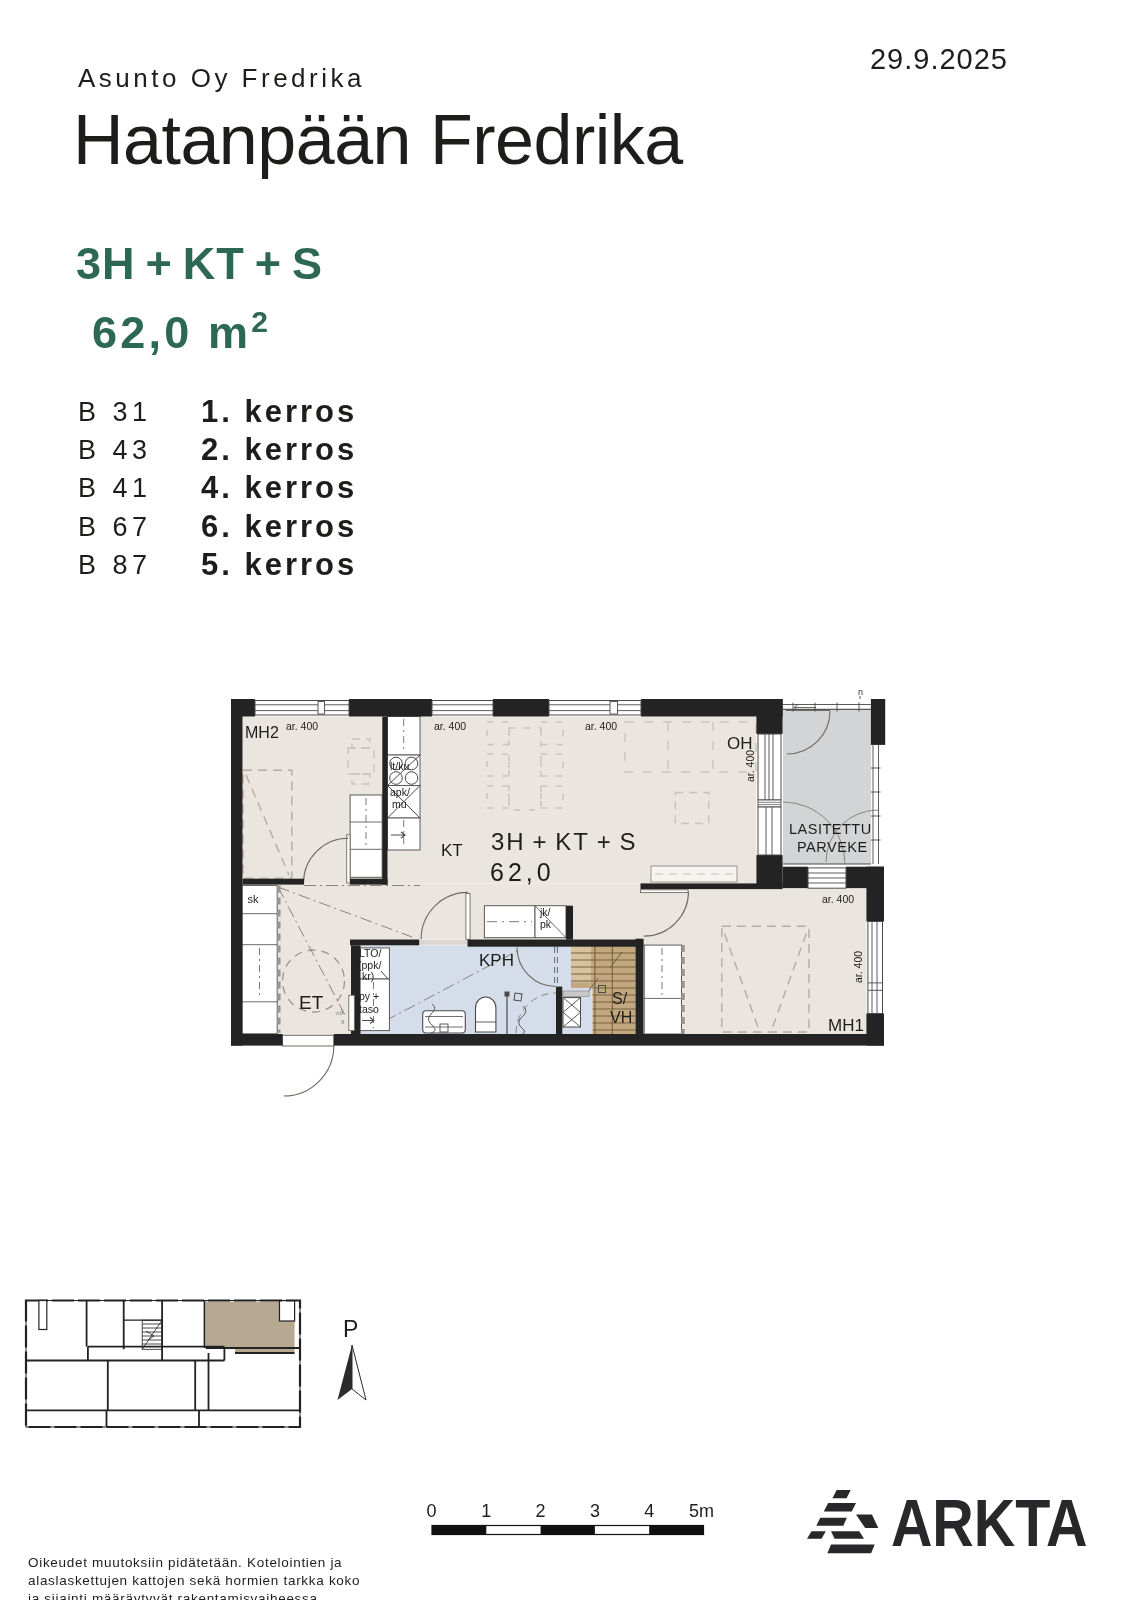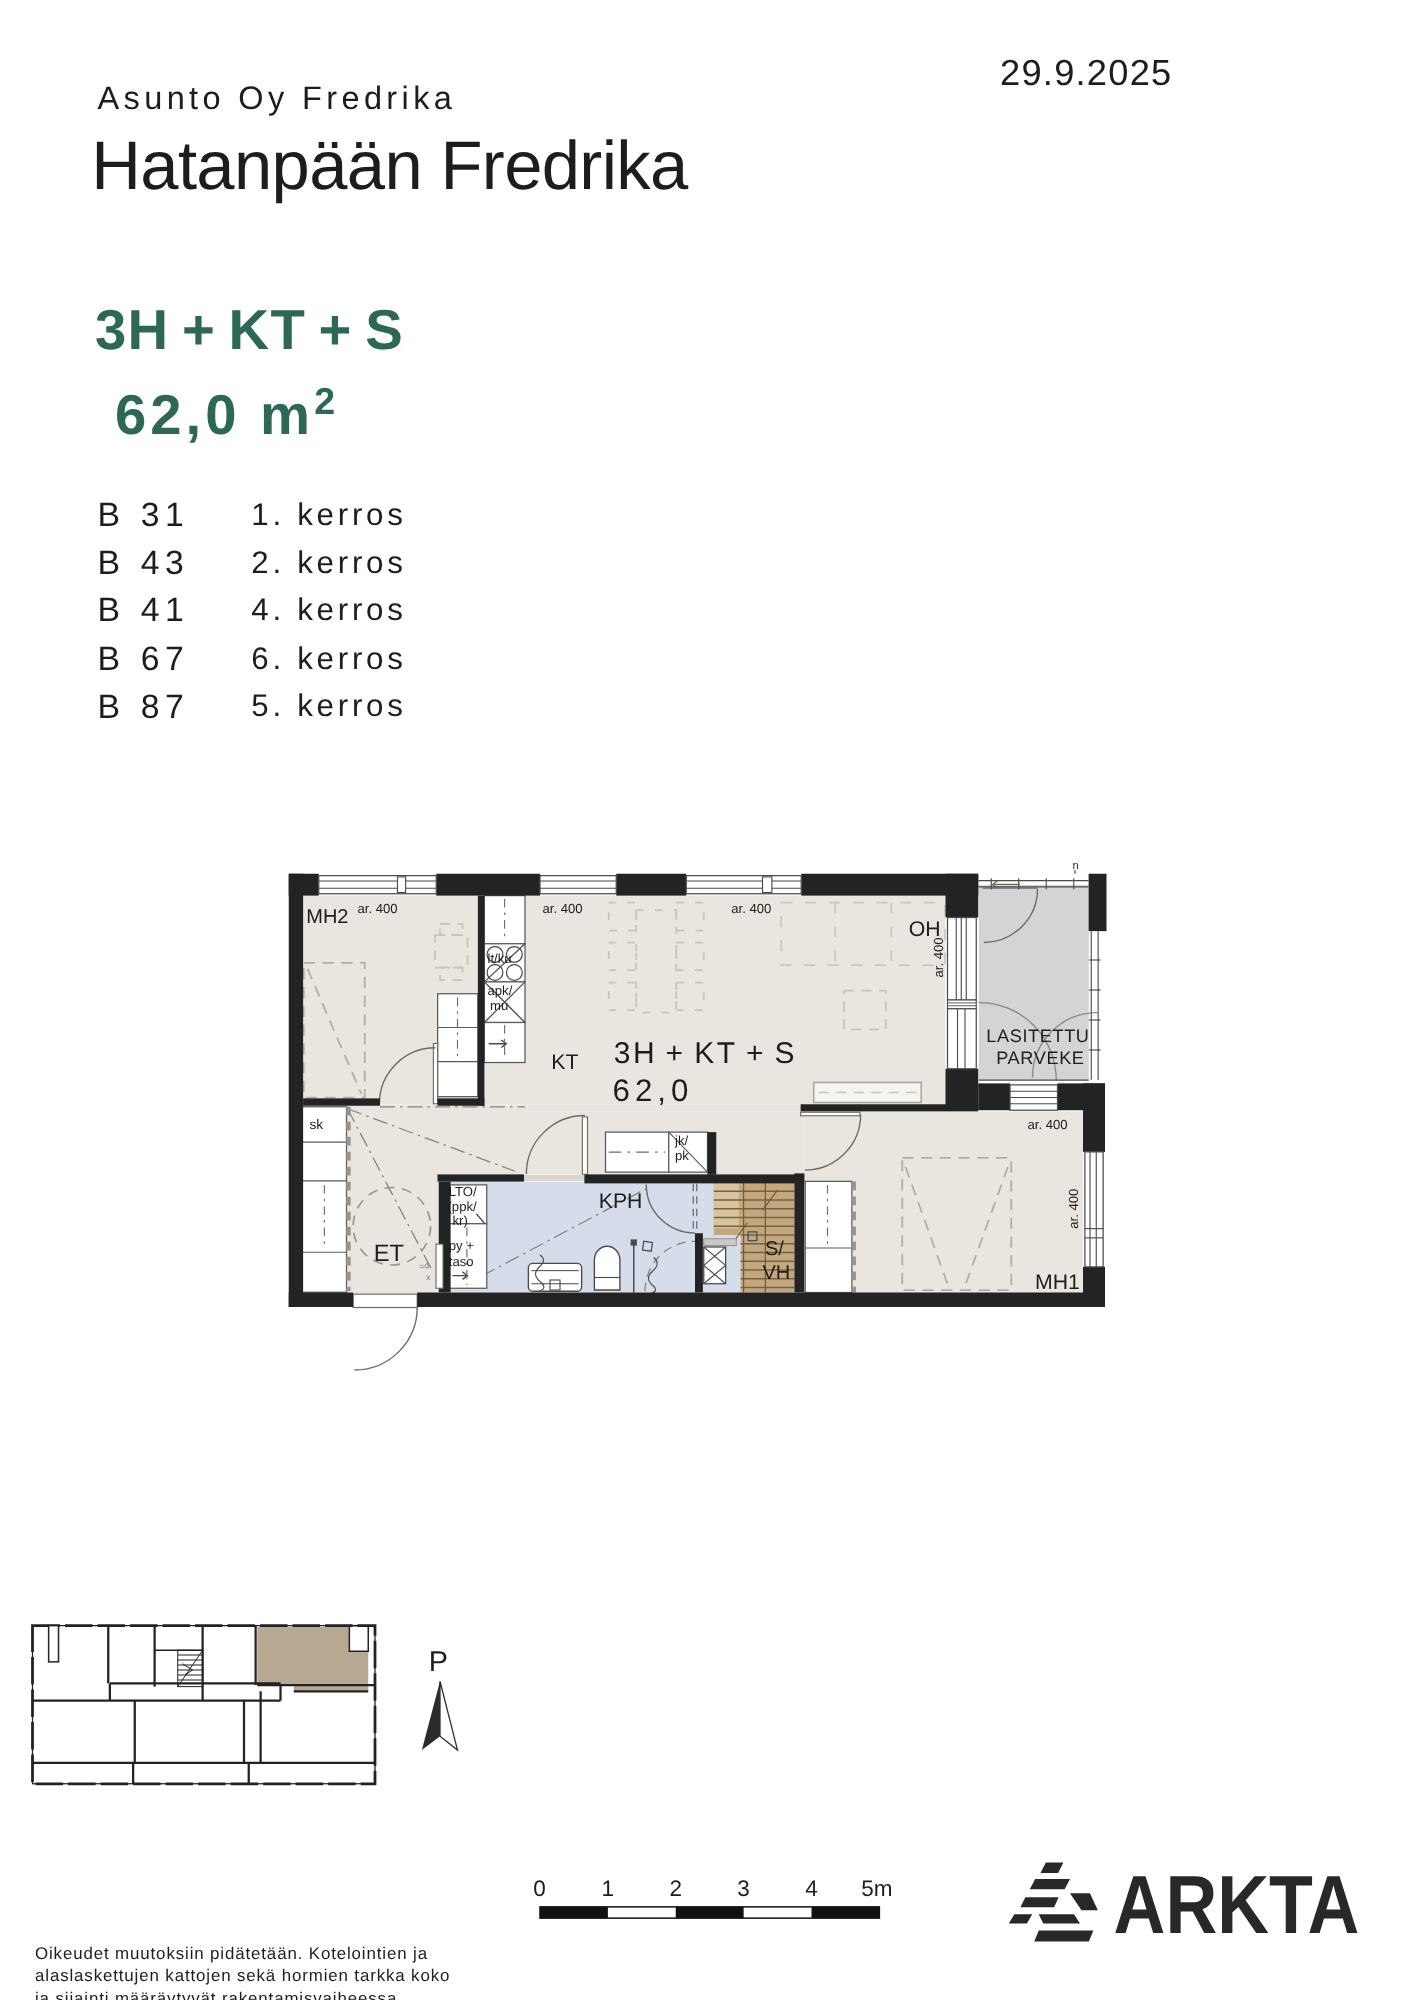--- a/index.html
+++ b/index.html
@@ -2,39 +2,39 @@
 <html><head>
 <meta charset="utf-8">
 <style>
   html,body{margin:0;padding:0;background:#fff;}
   body{width:1132px;height:1600px;position:relative;font-family:"Liberation Sans",sans-serif;color:#222;}
   .abs{position:absolute;}
 </style>
 </head>
 <body>
 
-<div class="abs" style="left:800px;top:43px;width:278px;text-align:left;font-size:29px;letter-spacing:1px;color:#1d1d1b;">29.9.2025</div>
+<div class="abs" style="left:800px;top:43px;width:278px;text-align:center;font-size:29px;letter-spacing:1px;color:#1d1d1b;">29.9.2025</div>
 
 <div class="abs" style="left:78px;top:63px;font-size:26px;letter-spacing:3.5px;color:#1d1d1b;">Asunto Oy Fredrika</div>
 
-<div class="abs" style="left:73px;top:100px;font-size:55px;letter-spacing:-0.5px;color:#1d1d1b;">Hatanpään Fredrika</div>
+<div class="abs" style="left:73px;top:100px;font-size:70px;letter-spacing:-0.5px;color:#1d1d1b;">Hatanpään Fredrika</div>
 
 <div class="abs" style="left:76px;top:238px;font-size:45px;font-weight:bold;color:#2c6854;letter-spacing:1px;">3H + KT + S</div>
 
 <div class="abs" style="left:92px;top:305px;font-size:45px;font-weight:bold;letter-spacing:3.2px;color:#2c6854;">62,0 m<sup style="font-size:30px;">2</sup></div>
 
 <div class="abs" style="left:78px;top:393px;font-size:27px;line-height:38.2px;letter-spacing:4.5px;color:#1d1d1b;">
 <div>B 31<span style="display:inline-block;width:0"></span></div>
 <div>B 43</div>
 <div>B 41</div>
 <div>B 67</div>
 <div>B 87</div>
 </div>
 
-<div class="abs" style="left:201px;top:393px;font-size:25px;line-height:38.2px;letter-spacing:3px;color:#1d1d1b;">
+<div class="abs" style="left:201px;top:393px;font-size:31px;line-height:38.2px;letter-spacing:3px;color:#1d1d1b;font-weight:bold;">
 <div>1. kerros</div>
 <div>2. kerros</div>
 <div>4. kerros</div>
 <div>6. kerros</div>
 <div>5. kerros</div>
 </div>
 
 <div class="abs" style="left:28px;top:1554px;font-size:13.5px;line-height:18px;letter-spacing:0.7px;color:#1d1d1b;">Oikeudet muutoksiin pidätetään. Kotelointien ja<br>alaslaskettujen kattojen sekä hormien tarkka koko<br>ja sijainti määräytyvät rakentamisvaiheessa.</div>
 
 <svg class="abs" style="left:0;top:0;" width="1132" height="1600" viewBox="0 0 1132 1600">

